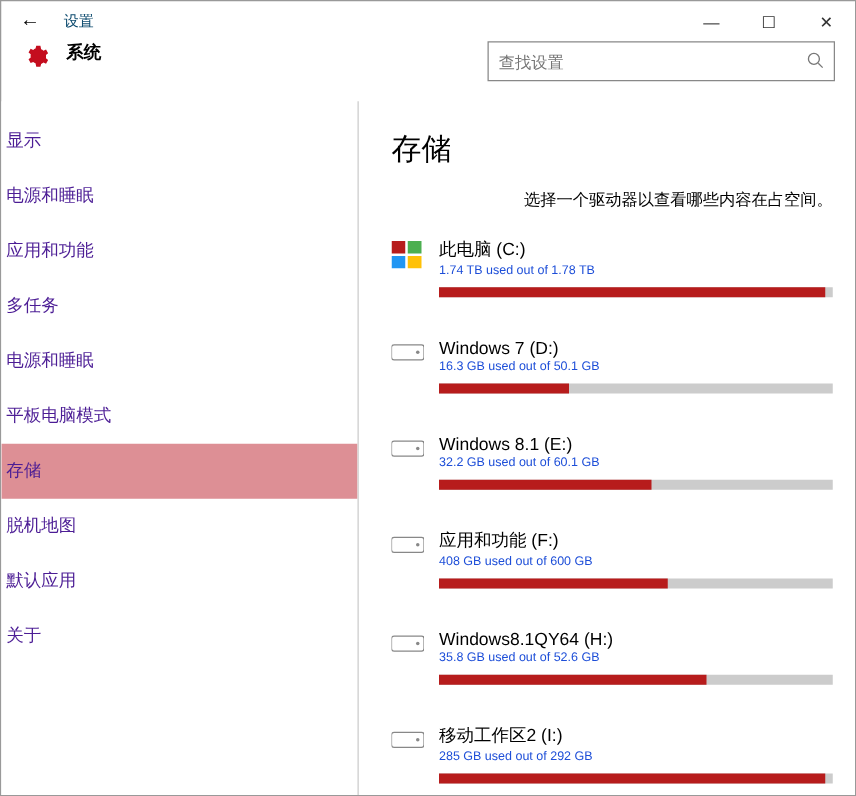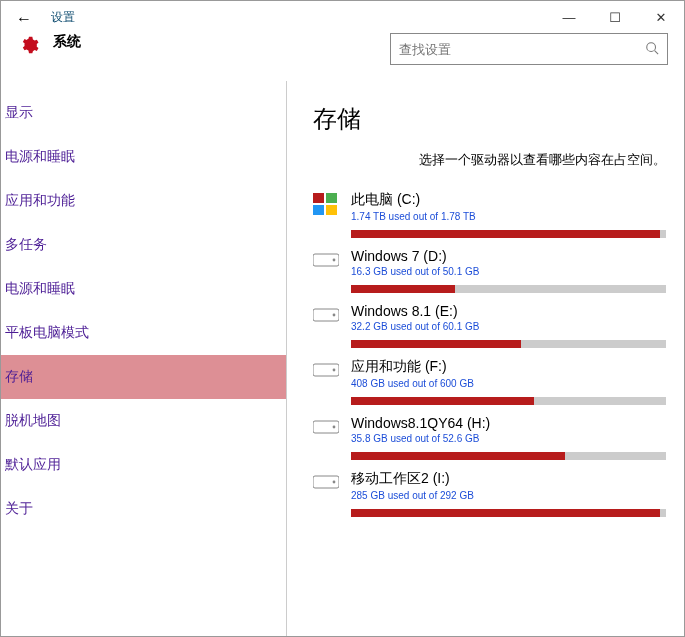--- a/index.html
+++ b/index.html
@@ -19,21 +19,21 @@
 
 .content { display: flex; height: calc(637px - 32px - 48px); }
 .sidebar { width: 286px; border-right: 1px solid #ccc; background: #fff; padding-top: 10px; overflow-y: auto; }
 .side-item { height: 44px; display: flex; align-items: center; padding: 0 4px; font-size: 14px; color: #4c1d95; cursor: pointer; }
 .side-item.active { background: #dd8f95; }
 
 .main { flex: 1; padding: 22px 18px 10px 26px; overflow-y: auto; }
 .page-head { font-size: 24px; font-weight: 400; margin-bottom: 16px; }
 .page-sub { font-size: 13px; color: #000; margin-bottom: 22px; text-align: right; }
 
-.drive { display: flex; margin-bottom: 10px; justify-content: space-between; }
+.drive { display: flex; margin-bottom: 32px; justify-content: space-between; }
 .drive .dicon { width: 28px; height: 22px; margin-right: 10px; margin-top: 2px; flex-shrink:0; }
 .drive .dbody { flex: 1; }
 .drive .dname { font-size: 14px; color: #000; margin-bottom: 2px; }
 .drive .dused { font-size: 10px; color: #1d4ed8; margin-bottom: 8px; }
 .bar { height: 8px; background: #ccc; position: relative; }
 .bar .fill { height: 100%; background: #b71c1c; }
 </style>
 </head>
 <body>
 

